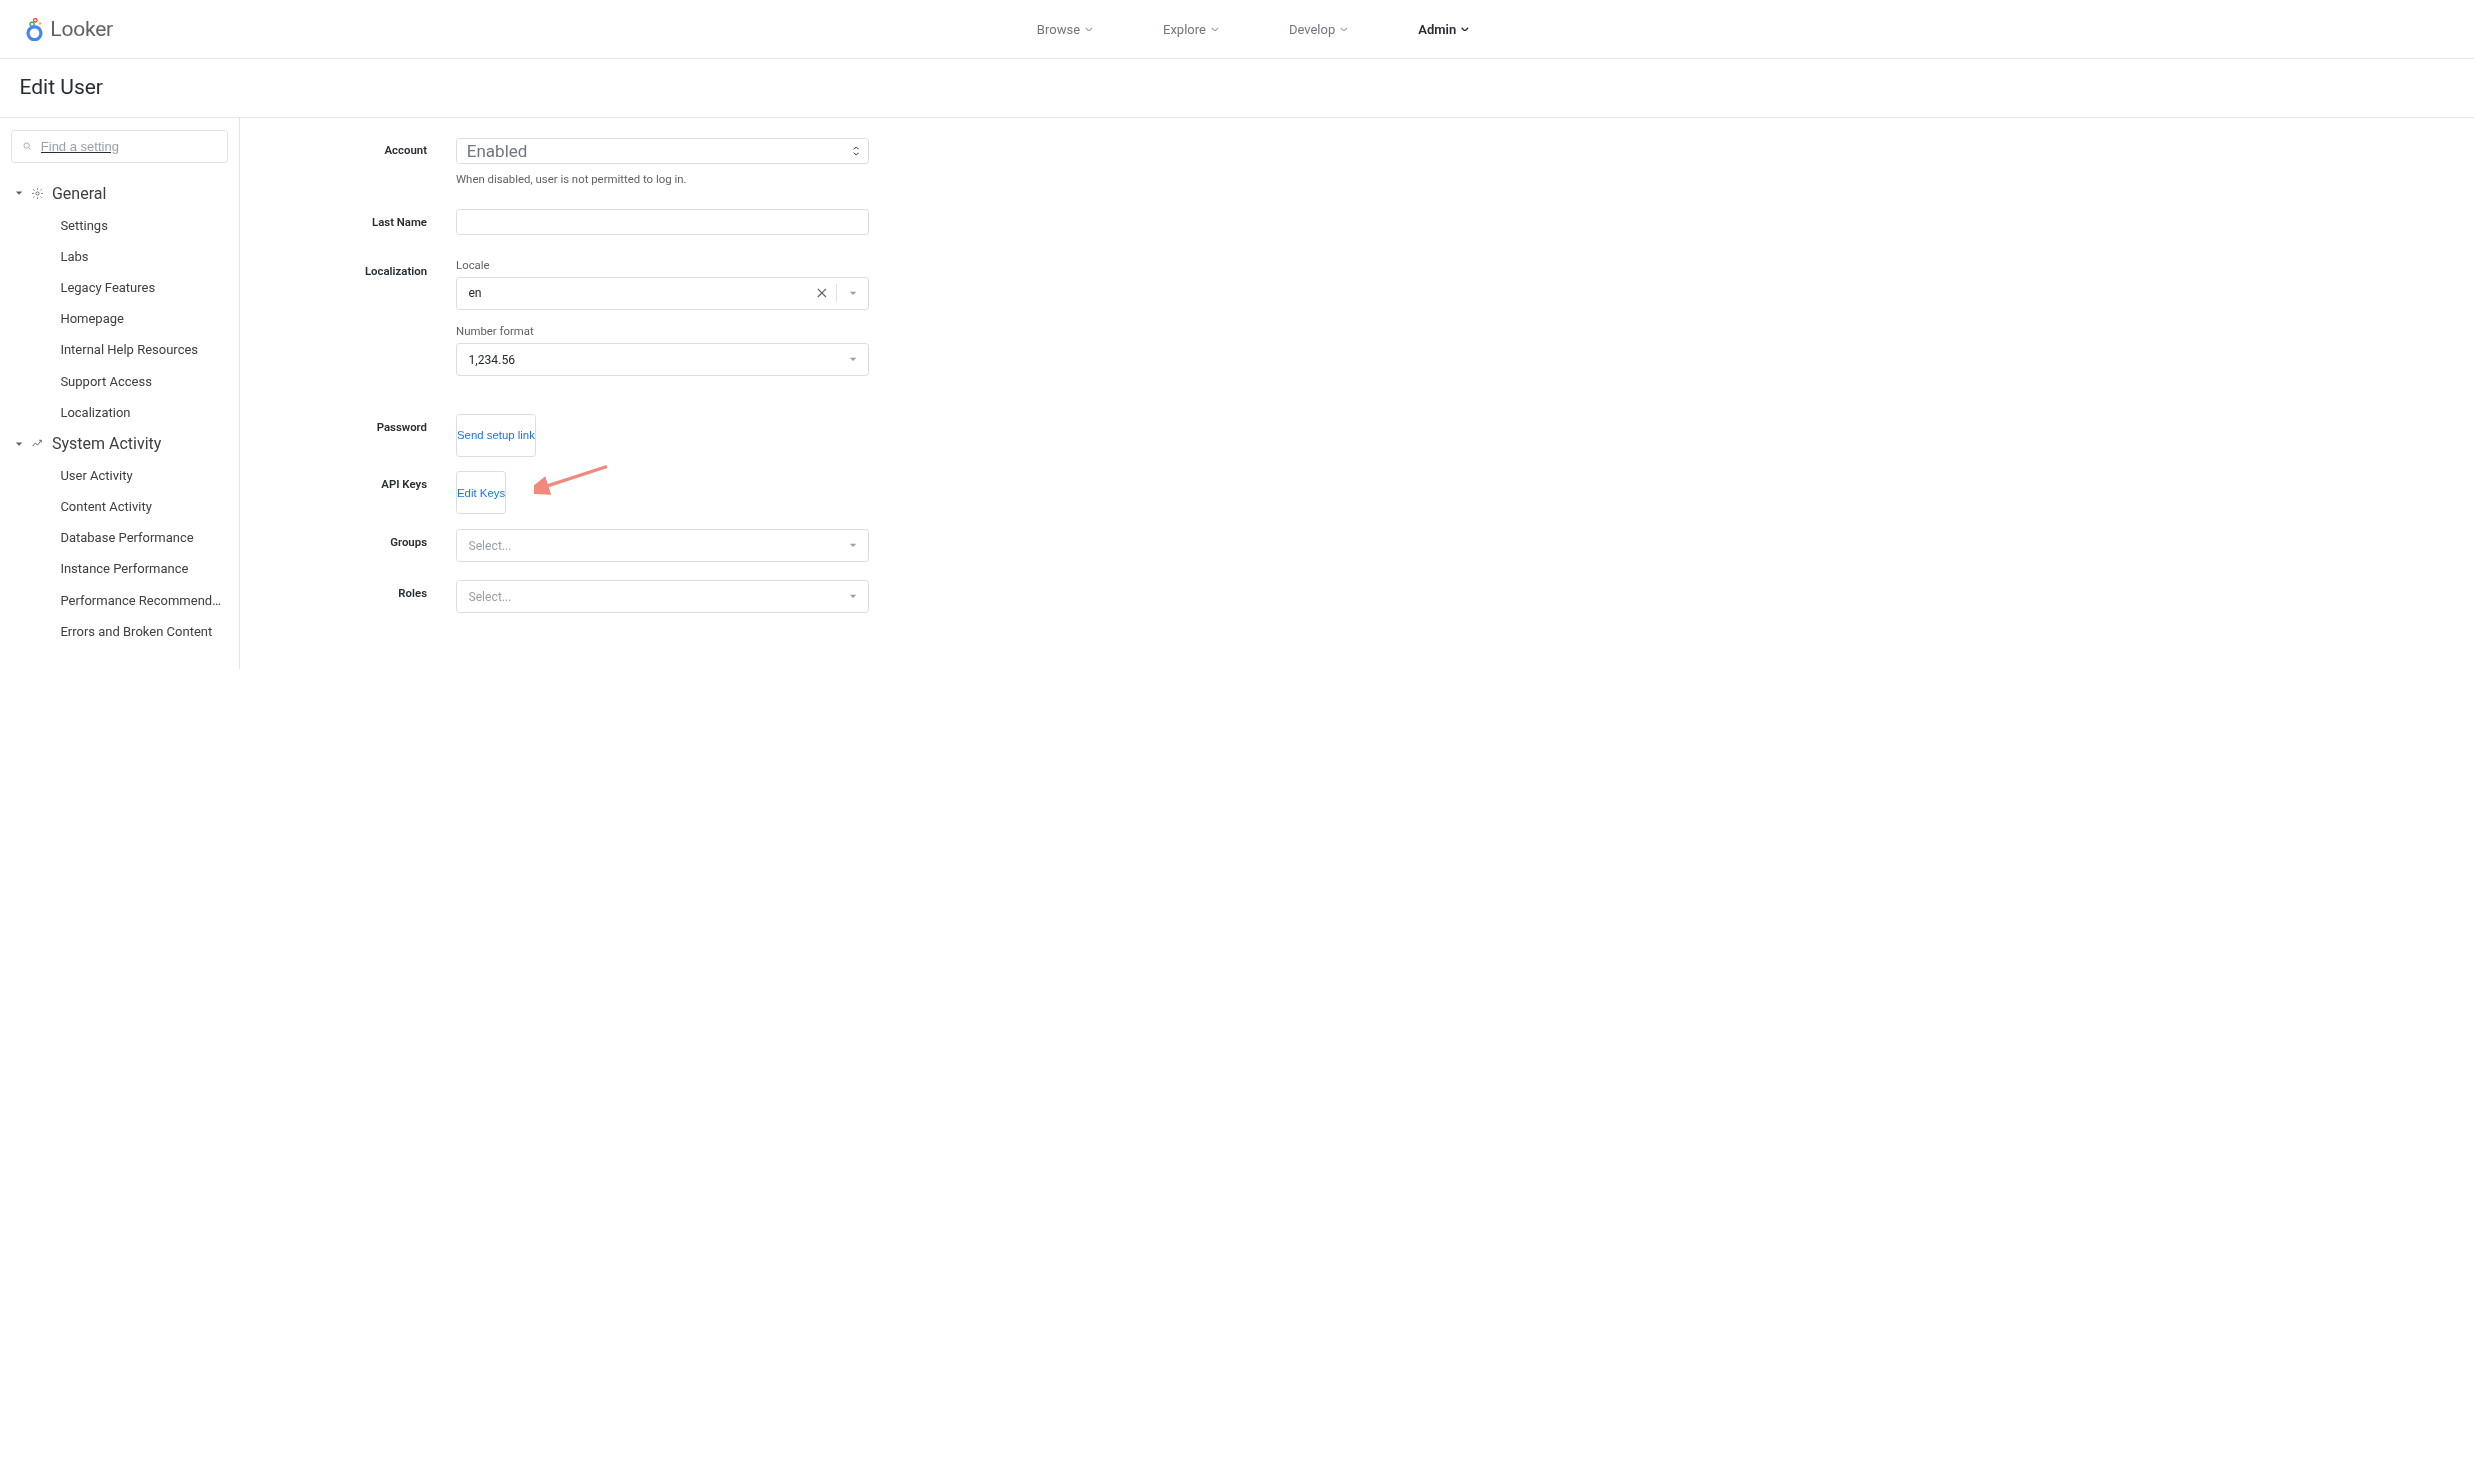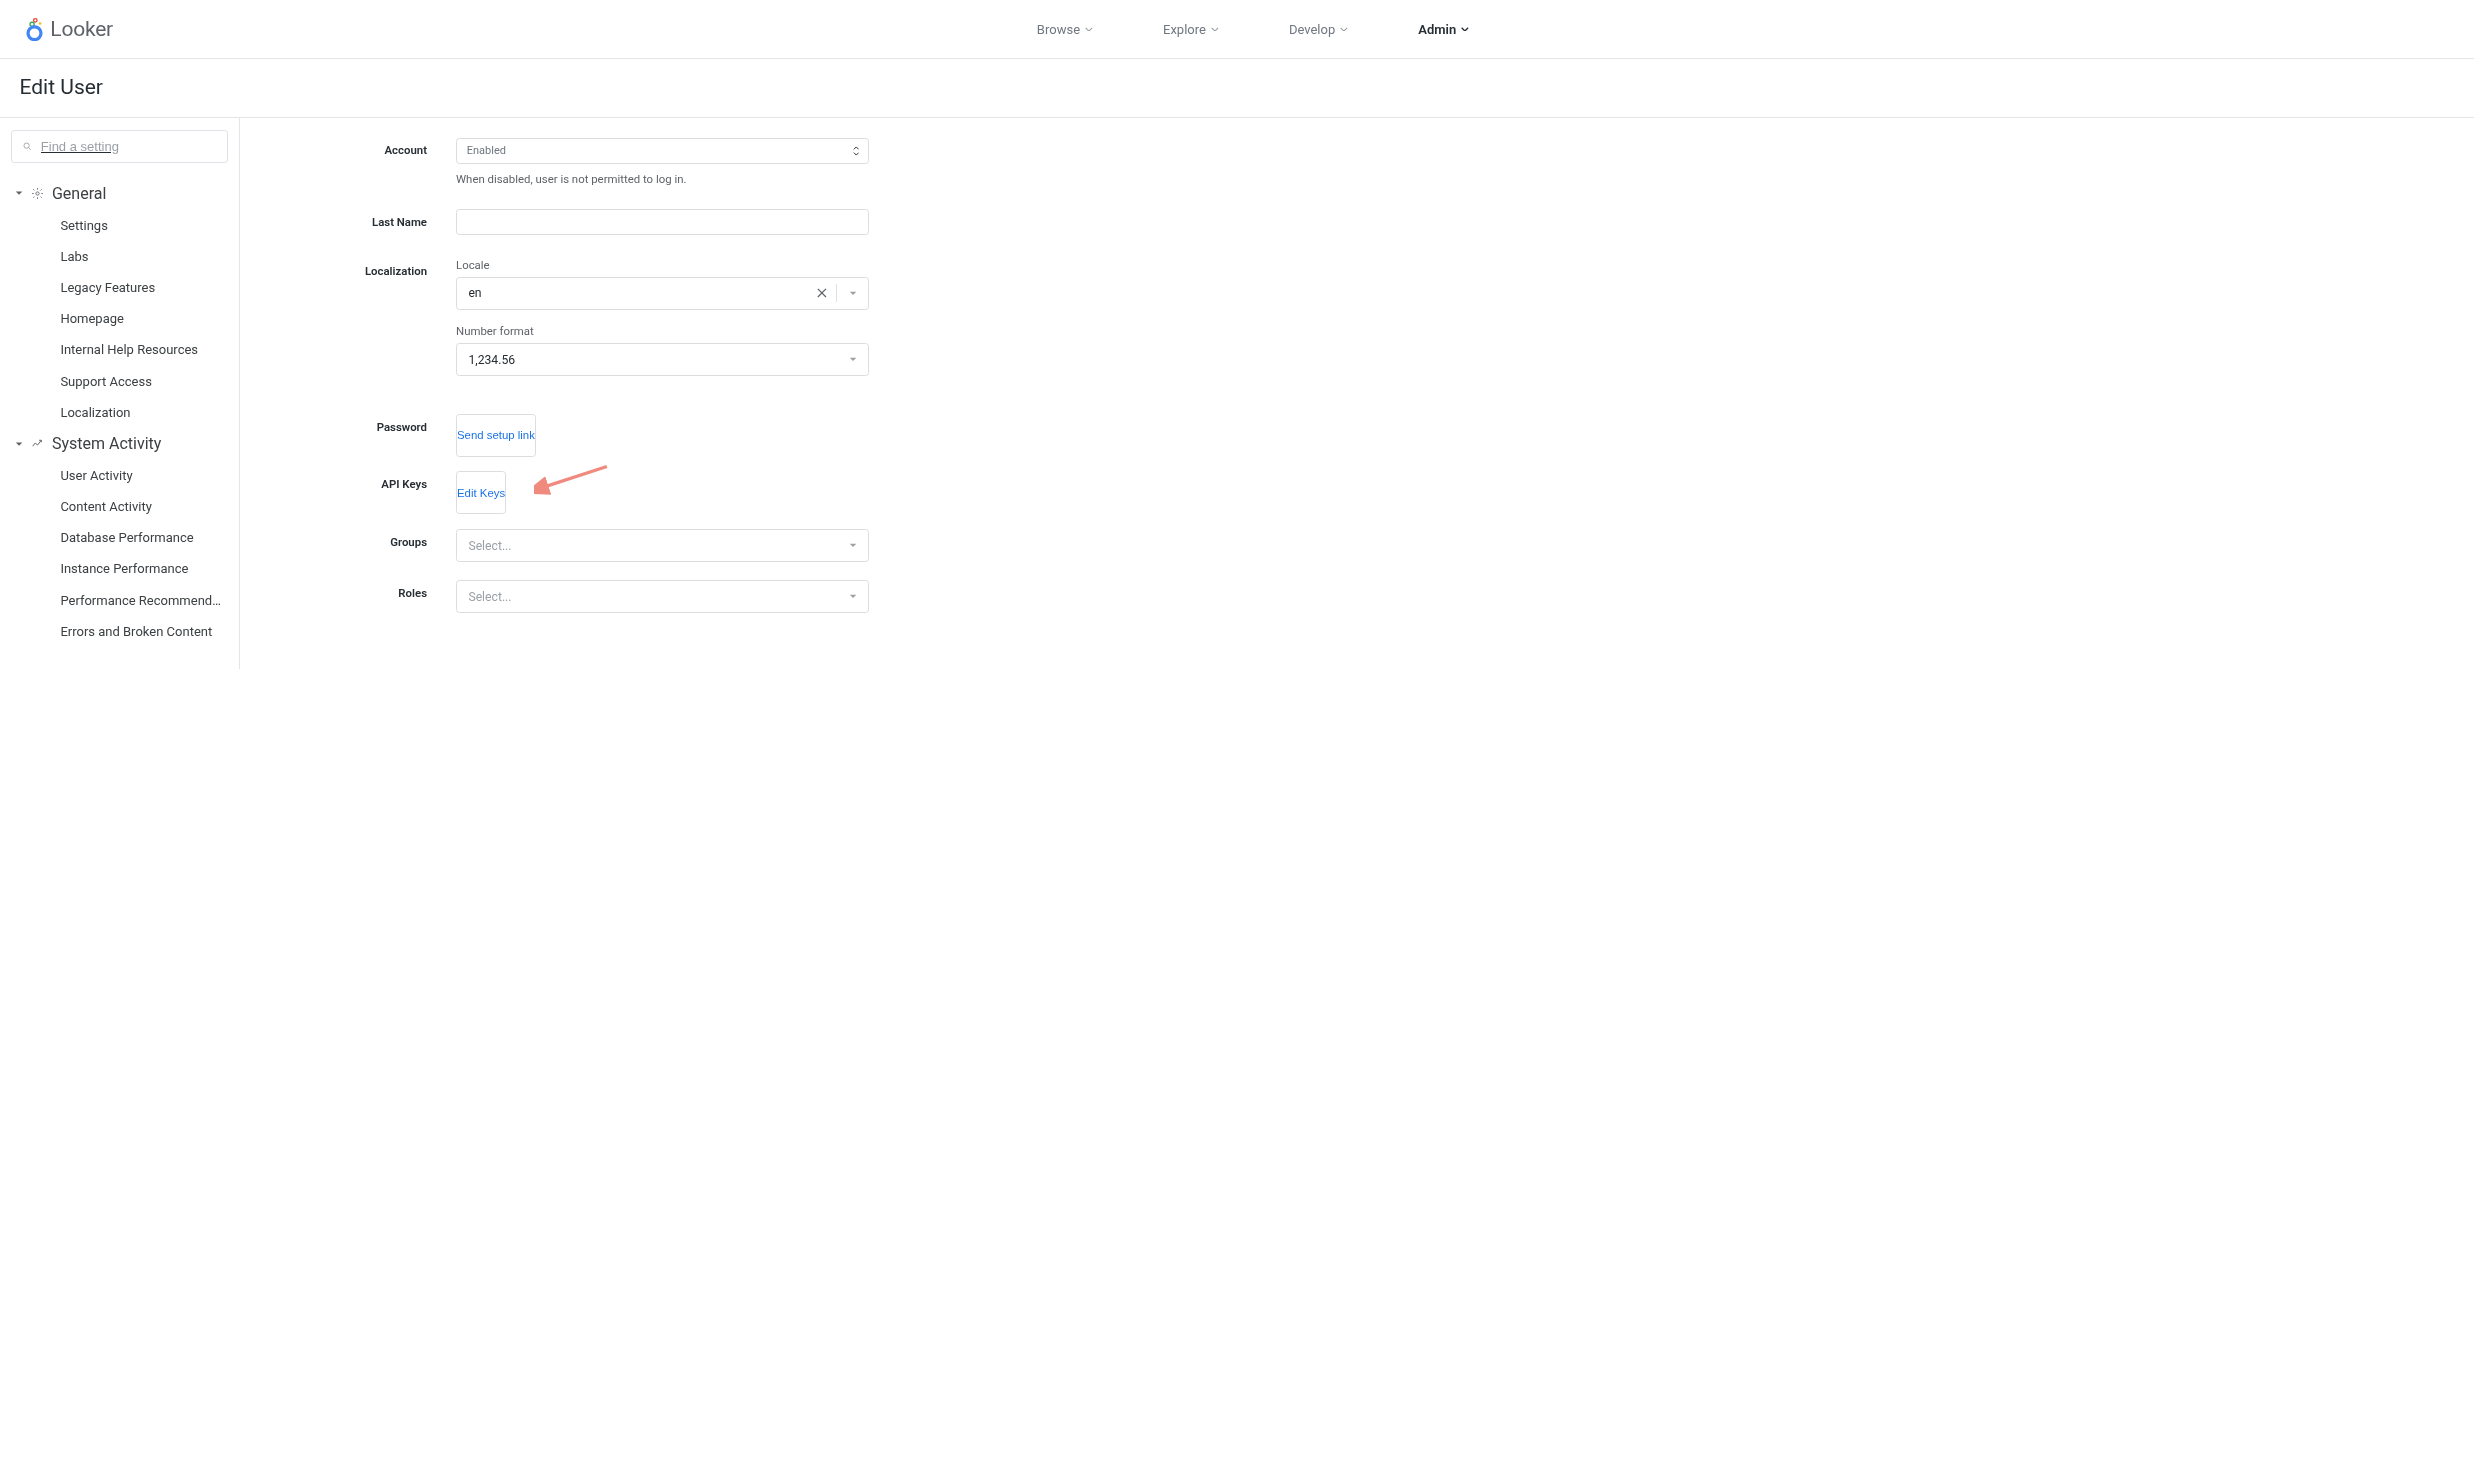--- a/index.html
+++ b/index.html
@@ -82,21 +82,21 @@
     }
     .form-control { width: 413px; }
     .text-input, .select-input {
       width: 100%; height: 26px; border: 0.8px solid #dbdee0;
       border-radius: 3.3px; padding: 0 9.8px; font-size: 11.4px; color: #707781;
       background: #fff;
     }
     .select-wrap { position: relative; }
     .select-display {
       width: 100%; height: 26px; border: 0.8px solid #dbdee0; border-radius: 3.3px;
-      padding: 0 9.8px; display: flex; align-items: center; font-size: 11px;
+      padding: 0 9.8px; display: flex; align-items: center; font-size: 17px;
       color: #707781; background: #fff; cursor: pointer;
     }
     .select-sort-icon {
       position: absolute; right: 9.8px; top: 50%; transform: translateY(-50%);
       pointer-events: none; color: #262d33;
     }
     .hint { font-size: 11.4px; color: #5f6368; margin-top: 8.1px; }
     .sublabel { font-size: 11.4px; color: #5f6368; margin-bottom: 4.9px; }
     
     .combo-wrap {

